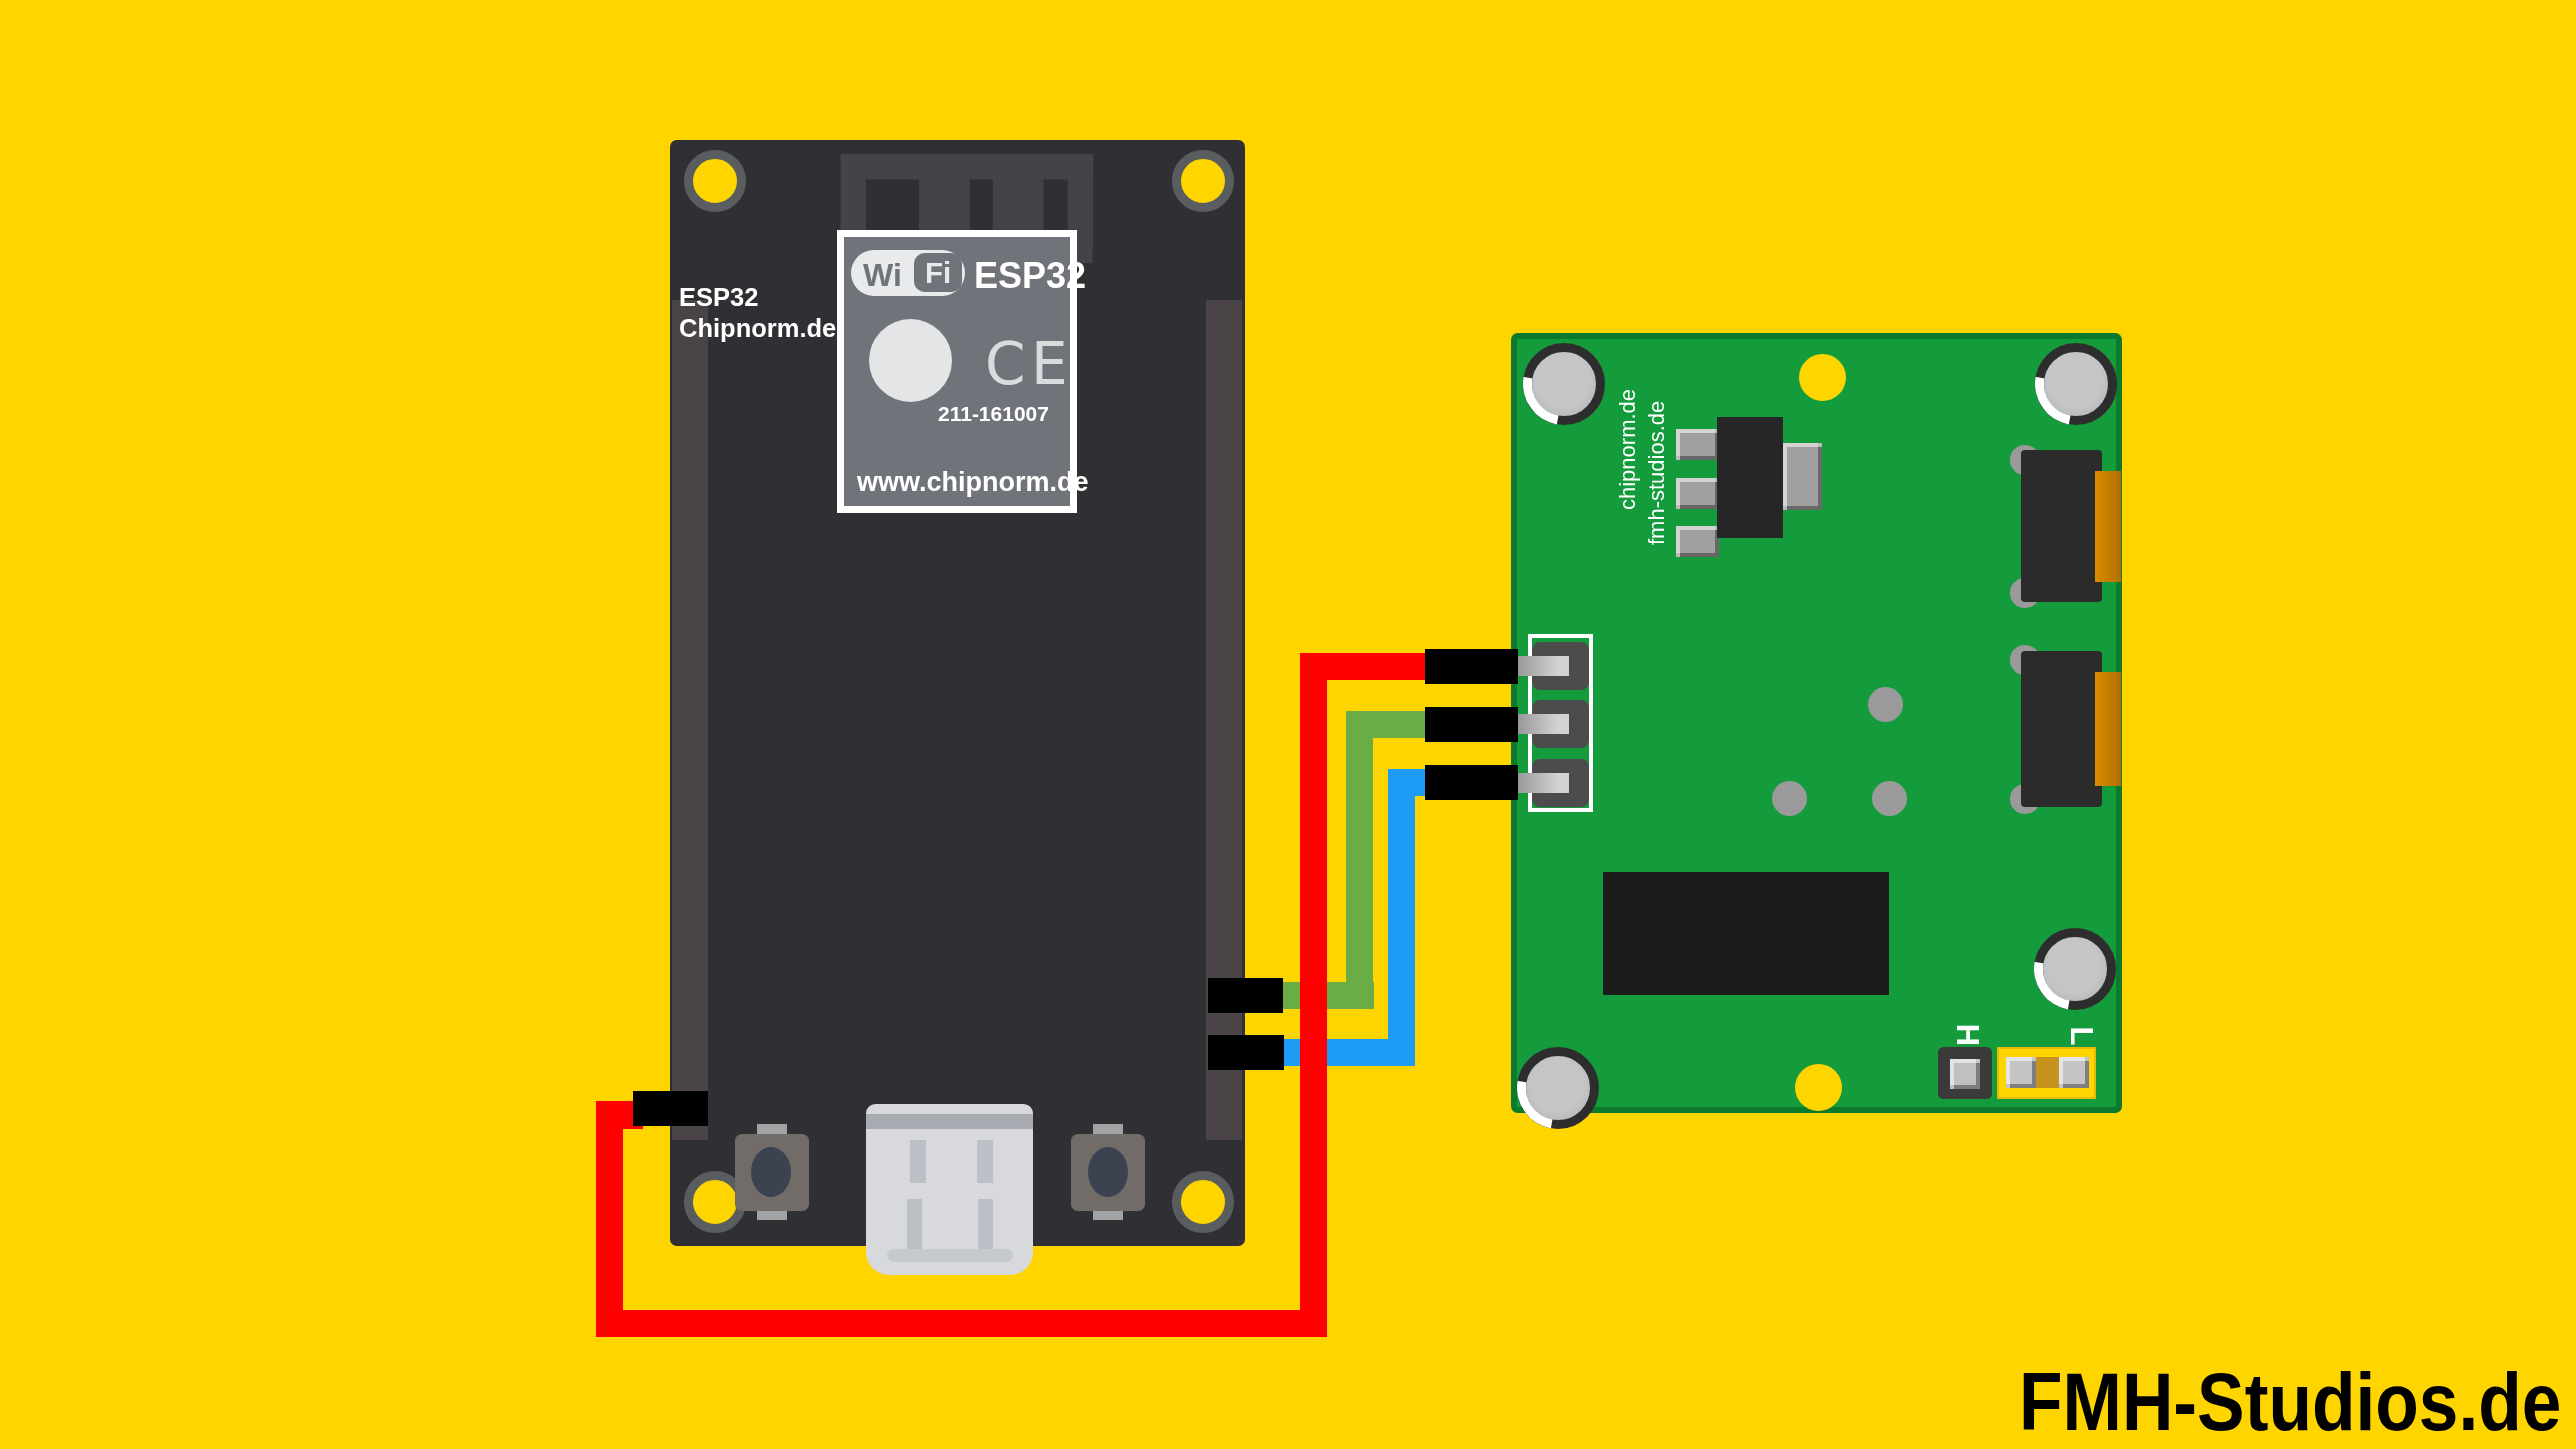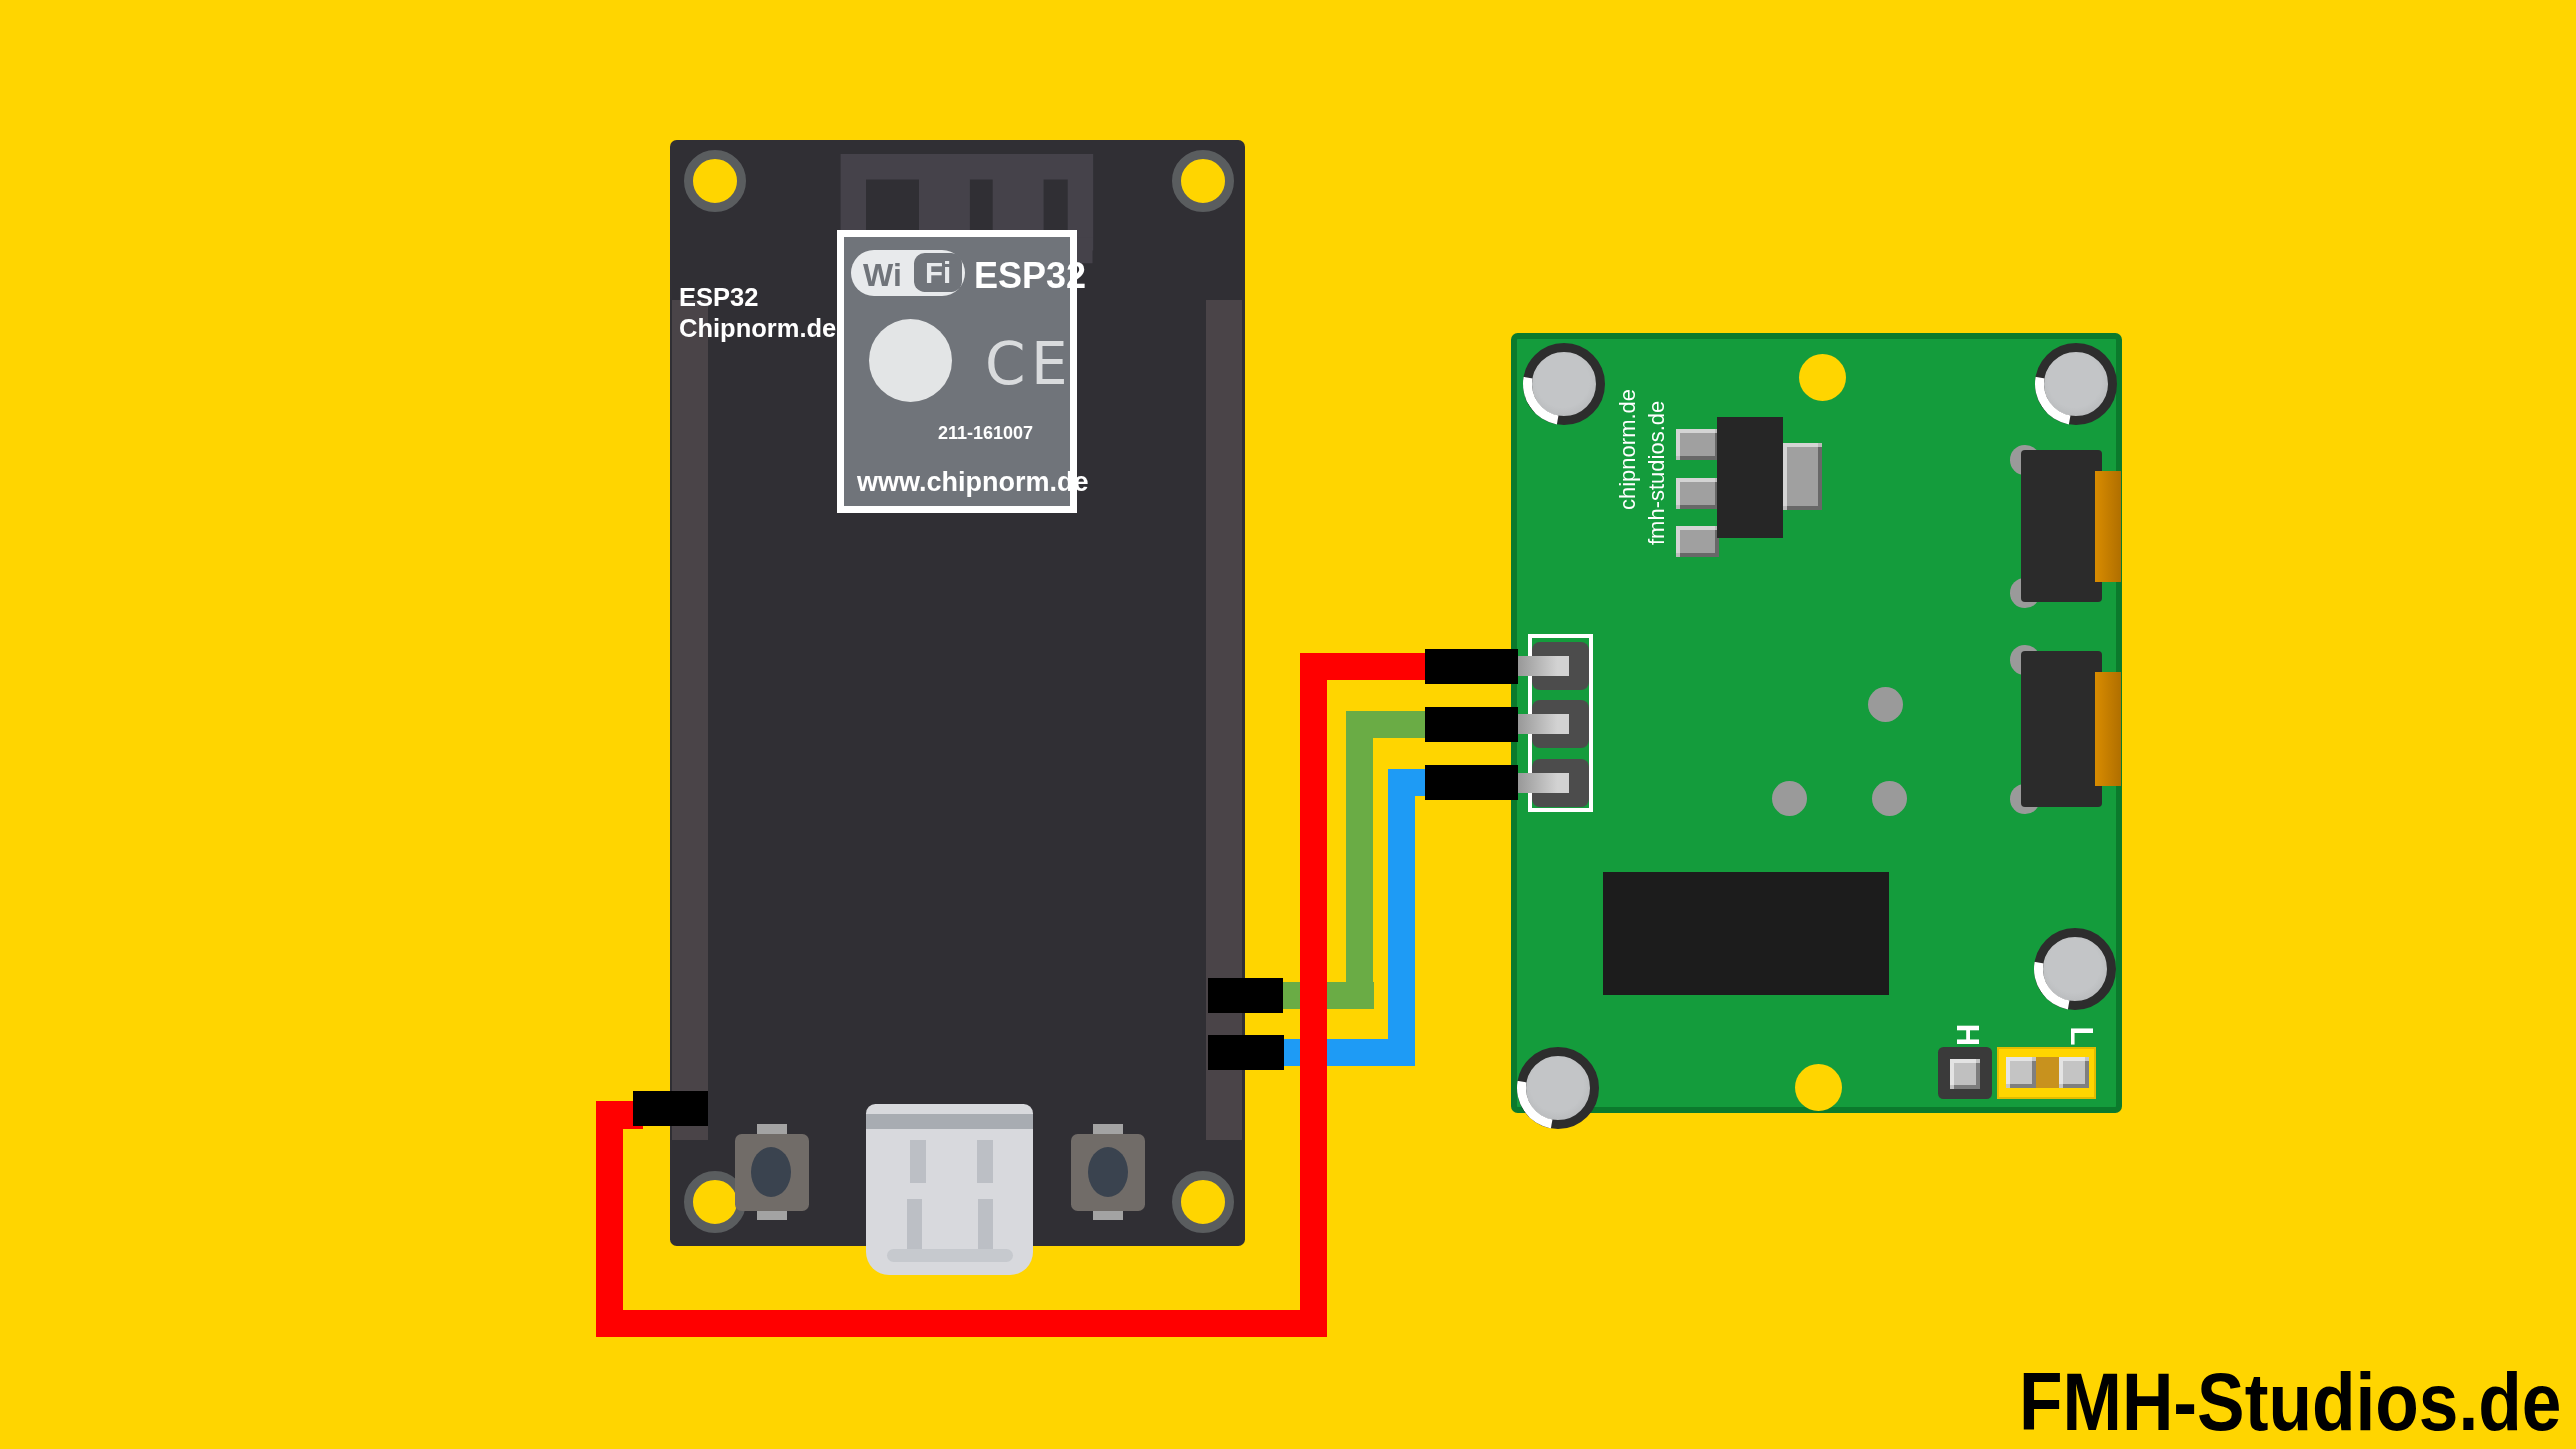--- a/index.html
+++ b/index.html
@@ -89,21 +89,21 @@
 
   <div class="a module" style="left:837px;top:230px;width:240px;height:283px;z-index:4;"></div>
   <div class="a wifipill" style="left:851px;top:250px;width:114px;height:46px;z-index:5;"></div>
   <div class="a mtxt" style="left:863px;top:257px;font-size:32px;color:#70747A;z-index:6;">Wi</div>
   <div class="a fibubble" style="left:914px;top:253px;width:48px;height:39px;z-index:6;display:flex;align-items:center;justify-content:center;font-size:29.5px;">
     <span>Fi</span>
   </div>
   <div class="a mtxt" style="left:974px;top:255px;font-size:36px;z-index:5;">ESP32</div>
   <div class="a" style="left:869px;top:319px;width:83px;height:83px;border-radius:50%;background:#E3E5E6;z-index:5;"></div>
   <div class="a" style="left:985px;top:330px;font-size:58px;color:#D9DBDD;letter-spacing:5.4px;z-index:5;font-family:'DejaVu Sans',sans-serif;">CE</div>
-  <div class="a mtxt" style="left:938px;top:423px;font-size:18px;z-index:5;">211-161007</div>
+  <div class="a mtxt" style="left:938px;top:402px;font-size:21px;z-index:5;">211-161007</div>
   <div class="a mtxt" style="left:857px;top:467px;font-size:27px;z-index:5;">www.chipnorm.de</div>
 
   <div class="a" style="left:866px;top:1104px;width:167px;height:171px;background:#D8D9DD;border-radius:9.4px 9.4px 23px 23px;z-index:5;"></div>
   <div class="a" style="left:866px;top:1114px;width:167px;height:14.8px;background:#A8ACB2;z-index:6;"></div>
   <div class="a" style="left:910px;top:1140px;width:16px;height:43px;background:#BCBFC5;z-index:6;"></div>
   <div class="a" style="left:977px;top:1140px;width:16px;height:43px;background:#BCBFC5;z-index:6;"></div>
   <div class="a" style="left:907px;top:1199px;width:14.8px;height:52px;background:#BCBFC5;z-index:6;"></div>
   <div class="a" style="left:978px;top:1199px;width:14.8px;height:52px;background:#BCBFC5;z-index:6;"></div>
   <div class="a" style="left:887px;top:1249px;width:126px;height:13.4px;background:#C6C9CE;border-radius:6.7px;z-index:6;"></div>
 

